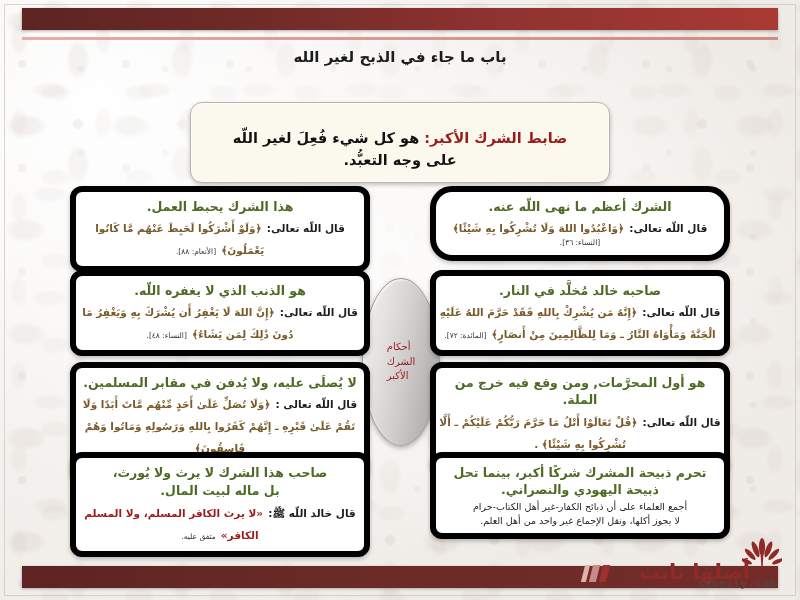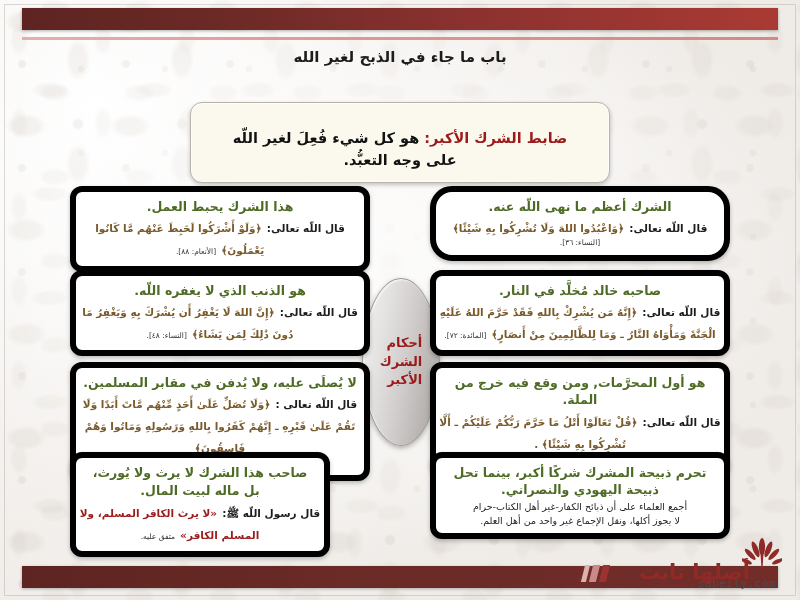--- a/index.html
+++ b/index.html
@@ -132,25 +132,25 @@
     height: 166px;
     border-radius: 50%;
     background: linear-gradient(100deg, #f4f3f2 0%, #e4e2e0 28%, #cfcccb 55%, #b9b6b4 78%, #a6a3a1 100%);
     border: 1px solid #9d9a98;
     box-shadow: 0 2px 5px rgba(0,0,0,.3), inset 1px 1px 2px rgba(255,255,255,.9);
     display: flex;
     align-items: center;
     justify-content: center;
   }
   .center-oval-text {
-    font-size: 13px;
-    font-weight: bold;
+    font-size: 10px;
+    font-weight: normal;
     color: #9c1a1a;
     line-height: 1.45;
-    text-align: right;
+    text-align: left;
   }
 
   
   .card {
     position: absolute;
     box-sizing: border-box;
     background: #ffffff;
     border: 6px solid #000000;
     border-radius: 12px;
     box-shadow: 0 2px 4px rgba(0,0,0,.25), inset 0 0 0 1px rgba(255,255,255,.85);
@@ -195,21 +195,21 @@
 
   
   .card-r1 { right: 70px; top: 186px;  width: 300px; border-radius: 22px; }
   .card-r2 { right: 70px; top: 270px;  width: 300px; }
   .card-r3 { right: 70px; top: 362px;  width: 300px; }
   .card-r4 { right: 70px; top: 452px;  width: 300px; }
   
   .card-l1 { left: 70px;  top: 186px;  width: 300px; }
   .card-l2 { left: 70px;  top: 270px;  width: 300px; }
   .card-l3 { left: 70px;  top: 362px;  width: 300px; }
-  .card-l4 { left: 70px;  top: 452px;  width: 260px; }
+  .card-l4 { left: 70px;  top: 452px;  width: 300px; }
 
   
   .logo-wrap {
     position: absolute;
     right: 14px;
     bottom: 2px;
     height: 56px;
     display: flex;
     align-items: flex-end;
     gap: 4px;
@@ -349,21 +349,21 @@
       <span class="card-said" style="display:inline">قال اللّه تعالى :</span>
       <span class="ayah">﴿وَلَا تُصَلِّ عَلَىٰ أَحَدٍ مِّنْهُم مَّاتَ أَبَدًا وَلَا تَقُمْ عَلَىٰ قَبْرِهِ ـ إِنَّهُمْ كَفَرُوا بِاللهِ وَرَسُولِهِ وَمَاتُوا وَهُمْ فَاسِقُونَ﴾</span>
     </div>
     <div class="ref">[التوبة: ٨٤].</div>
   </div>
 
   <div class="card card-l4">
     <div class="card-head">صاحب هذا الشرك لا يرث ولا يُورث،</div>
     <div class="card-head">بل ماله لبيت المال.</div>
     <div>
-      <span class="card-said" style="display:inline">قال رسول اللّه ﷺ:</span>
+      <span class="card-said" style="display:inline">قال خالد اللّه ﷺ:</span>
       <span class="hadith">«لا يرث الكافر المسلم، ولا المسلم الكافر»</span>
       <span class="ref">متفق عليه.</span>
     </div>
   </div>
 
   <div class="logo-wrap">
     <svg class="logo-leaf" viewBox="0 0 40 40">
       <g fill="#8e2b28">
         <path d="M20 38 L18.6 17 L21.4 17 Z"></path>
         <ellipse cx="20" cy="9" rx="3.1" ry="9"></ellipse>

